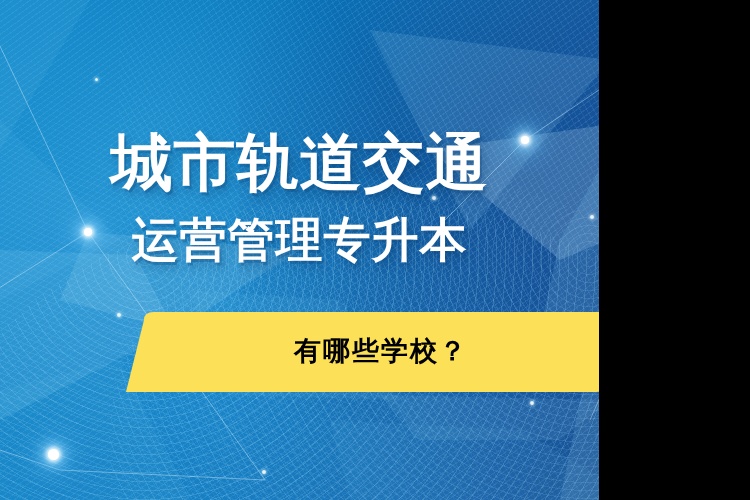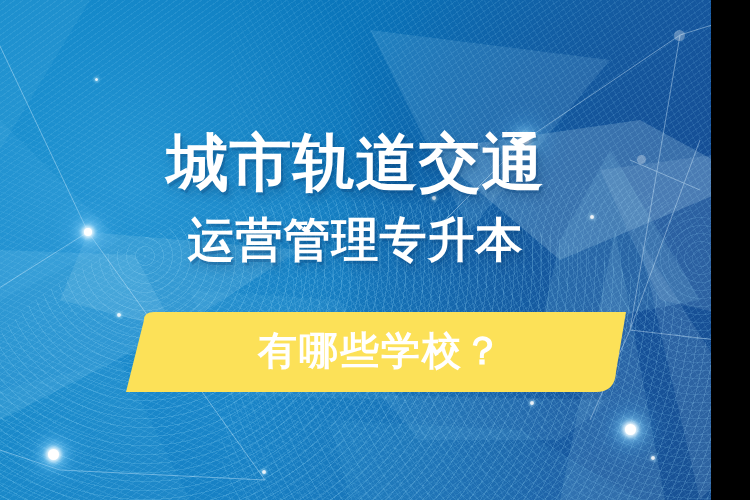--- a/index.html
+++ b/index.html
@@ -2,21 +2,21 @@
 <html><head>
 <meta charset="utf-8">
 <style>
   html, body {
     margin: 0;
     padding: 0;
     background: #000;
   }
   #poster {
     position: relative;
-    width: 711px;
+    width: 599px;
     height: 500px;
     overflow: hidden;
     background: #0b7cc0;
     font-family: "Liberation Sans", "DejaVu Sans", sans-serif;
   }
 
   
   .bg-base {
     position: absolute;
     inset: 0;
@@ -183,22 +183,22 @@
     inset: 0;
     width: 100%;
     height: 100%;
   }
   .ribbon-text {
     position: absolute;
     inset: 0;
     display: flex;
     align-items: center;
     justify-content: center;
-    color: #ffffff;
-    font-size: 39px;
+    color: #000000;
+    font-size: 27px;
     font-weight: 700;
     letter-spacing: 2px;
     padding-left: 12px;
     padding-bottom: 2px;
     box-sizing: border-box;
     white-space: nowrap;
   }
 </style>
 </head>
 <body>

